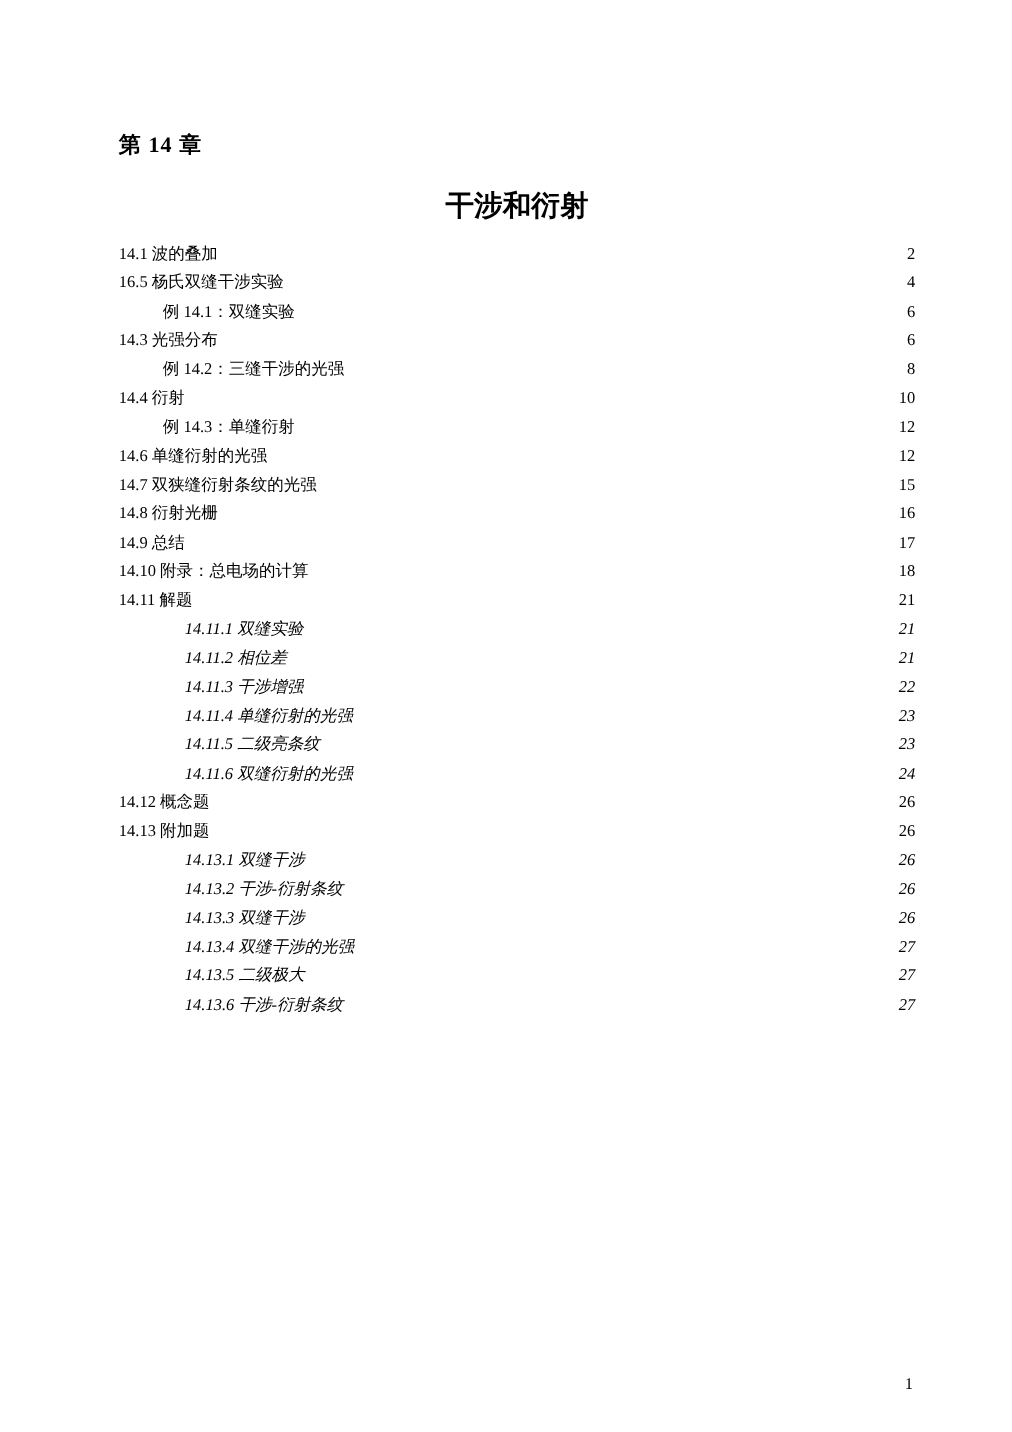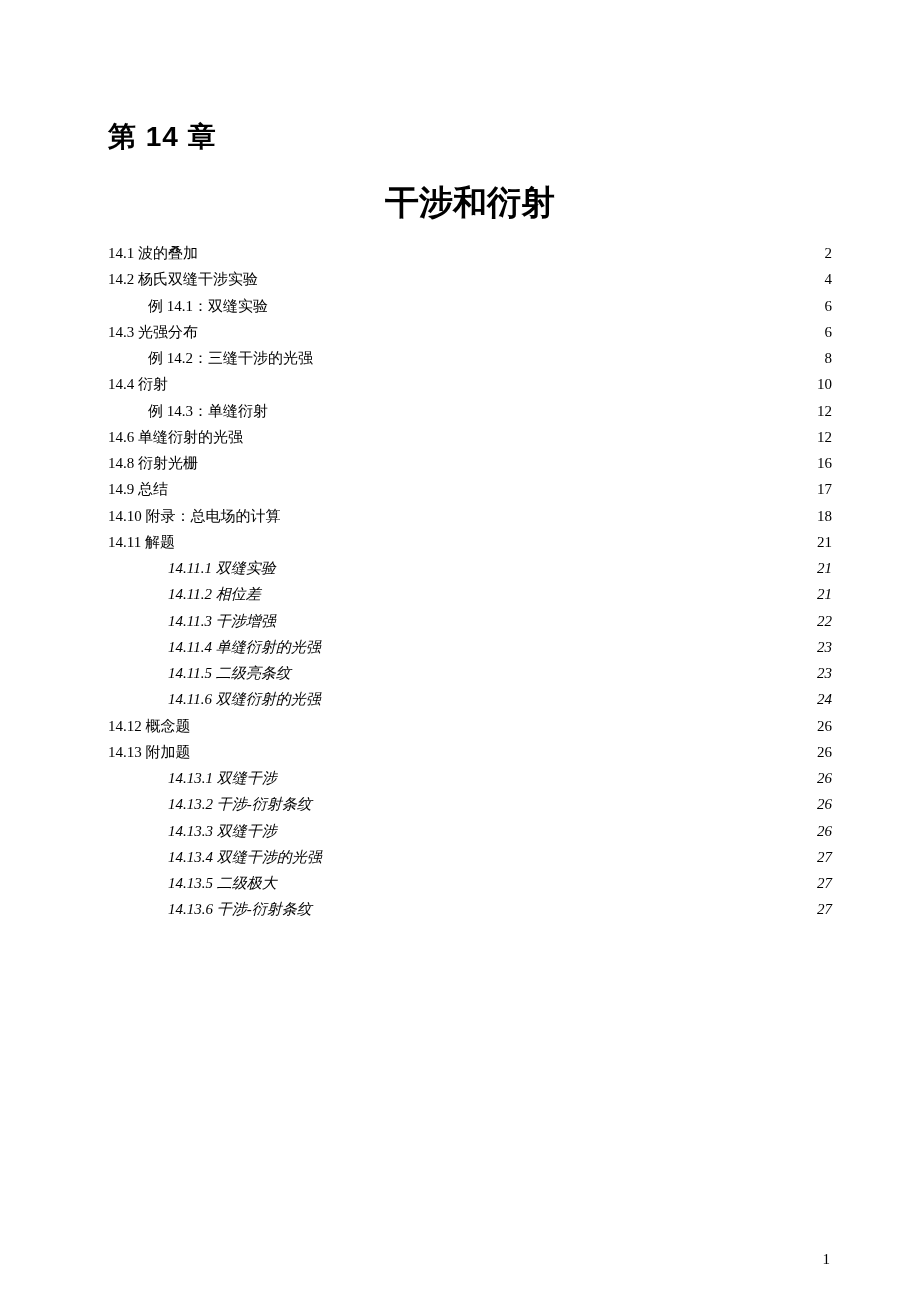--- a/index.html
+++ b/index.html
@@ -13,30 +13,30 @@
     width: 920px;
     height: 1302px;
     box-sizing: border-box;
     position: relative;
     padding-top: 118px;
     padding-left: 108px;
     padding-right: 88px;
     background: #fff;
   }
   .chapter-heading {
-    font-family: Liberation Sans, sans-serif;
+    font-family: Liberation Serif, serif;
     font-weight: bold;
-    font-size: 28px;
+    font-size: 20px;
     letter-spacing: 1px;
     margin: 0 0 24px 0;
   }
   .chapter-title {
     font-family: "SimHei", "黑体", sans-serif;
     font-weight: bold;
-    font-size: 34px;
+    font-size: 26px;
     text-align: center;
     margin: 0 0 14px 0;
   }
   .toc {
     font-size: 15px;
   }
   .toc-row {
     display: flex;
     align-items: baseline;
     line-height: 1.75;
@@ -86,21 +86,21 @@
 
   <h2 class="chapter-title">干涉和衍射</h2>
 
   <div class="toc" id="toc-container">
       <div class="toc-row indent-0">
         <span class="toc-label">14.1 波的叠加</span>
         <span class="toc-leader"></span>
         <span class="toc-page">2</span>
       </div>
       <div class="toc-row indent-0">
-        <span class="toc-label">14.2 杨氏双缝干涉实验</span>
+        <span class="toc-label">16.5 杨氏双缝干涉实验</span>
         <span class="toc-leader"></span>
         <span class="toc-page">4</span>
       </div>
       <div class="toc-row indent-1">
         <span class="toc-label">例 14.1：双缝实验</span>
         <span class="toc-leader"></span>
         <span class="toc-page">6</span>
       </div>
       <div class="toc-row indent-0">
         <span class="toc-label">14.3 光强分布</span>
@@ -121,20 +121,25 @@
         <span class="toc-label">例 14.3：单缝衍射</span>
         <span class="toc-leader"></span>
         <span class="toc-page">12</span>
       </div>
       <div class="toc-row indent-0">
         <span class="toc-label">14.6 单缝衍射的光强</span>
         <span class="toc-leader"></span>
         <span class="toc-page">12</span>
       </div>
       <div class="toc-row indent-0">
+        <span class="toc-label">14.7 双狭缝衍射条纹的光强</span>
+        <span class="toc-leader"></span>
+        <span class="toc-page">15</span>
+      </div>
+      <div class="toc-row indent-0">
         <span class="toc-label">14.8 衍射光栅</span>
         <span class="toc-leader"></span>
         <span class="toc-page">16</span>
       </div>
       <div class="toc-row indent-0">
         <span class="toc-label">14.9 总结</span>
         <span class="toc-leader"></span>
         <span class="toc-page">17</span>
       </div>
       <div class="toc-row indent-0">

